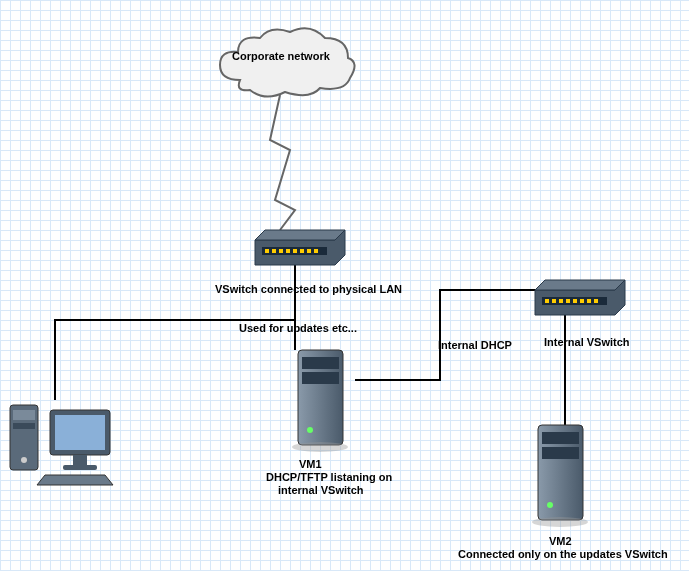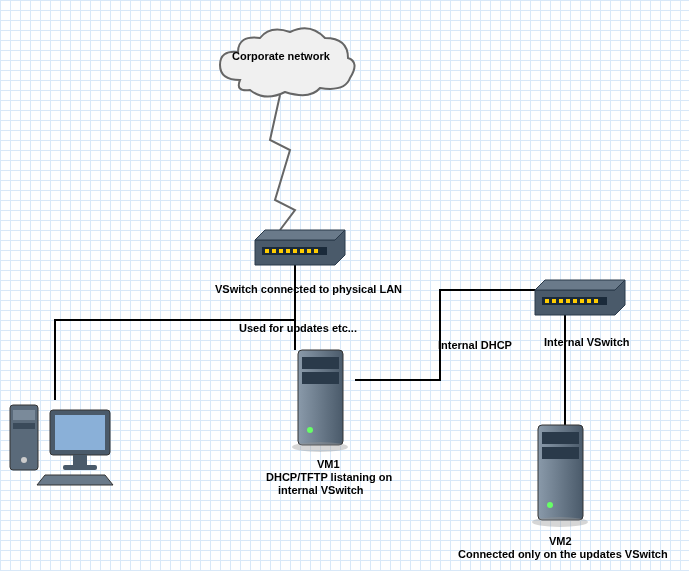--- a/index.html
+++ b/index.html
@@ -126,21 +126,21 @@
           <stop offset="0" stop-color="#8a9aaa"></stop>
           <stop offset="1" stop-color="#4a5a6a"></stop>
         </linearGradient>
       </defs>
     <rect x="12" y="12" width="37" height="12" fill="#2a3a4a"></rect>
     <rect x="12" y="27" width="37" height="12" fill="#2a3a4a"></rect>
     <circle cx="20" cy="85" r="3" fill="#6f6"></circle>
     <ellipse cx="30" cy="102" rx="28" ry="5" fill="#999" opacity="0.4"></ellipse>
   </svg>
 </div>
-<div class="label" style="left:317px; top:458px;">VM1</div>
+<div class="label" style="left:299px; top:458px;">VM1</div>
 <div class="label" style="left:266px; top:471px;">DHCP/TFTP listaning on</div>
 <div class="label" style="left:278px; top:484px;">internal VSwitch</div>
 
 <div class="node" style="left:530px; top:420px;">
   <svg width="70" height="110">
     <rect x="8" y="5" width="45" height="95" rx="4" fill="url(#g2)" stroke="#333"></rect>
     <defs>
         <linearGradient id="g2" x1="0" x2="1">
           <stop offset="0" stop-color="#8a9aaa"></stop>
           <stop offset="1" stop-color="#4a5a6a"></stop>

